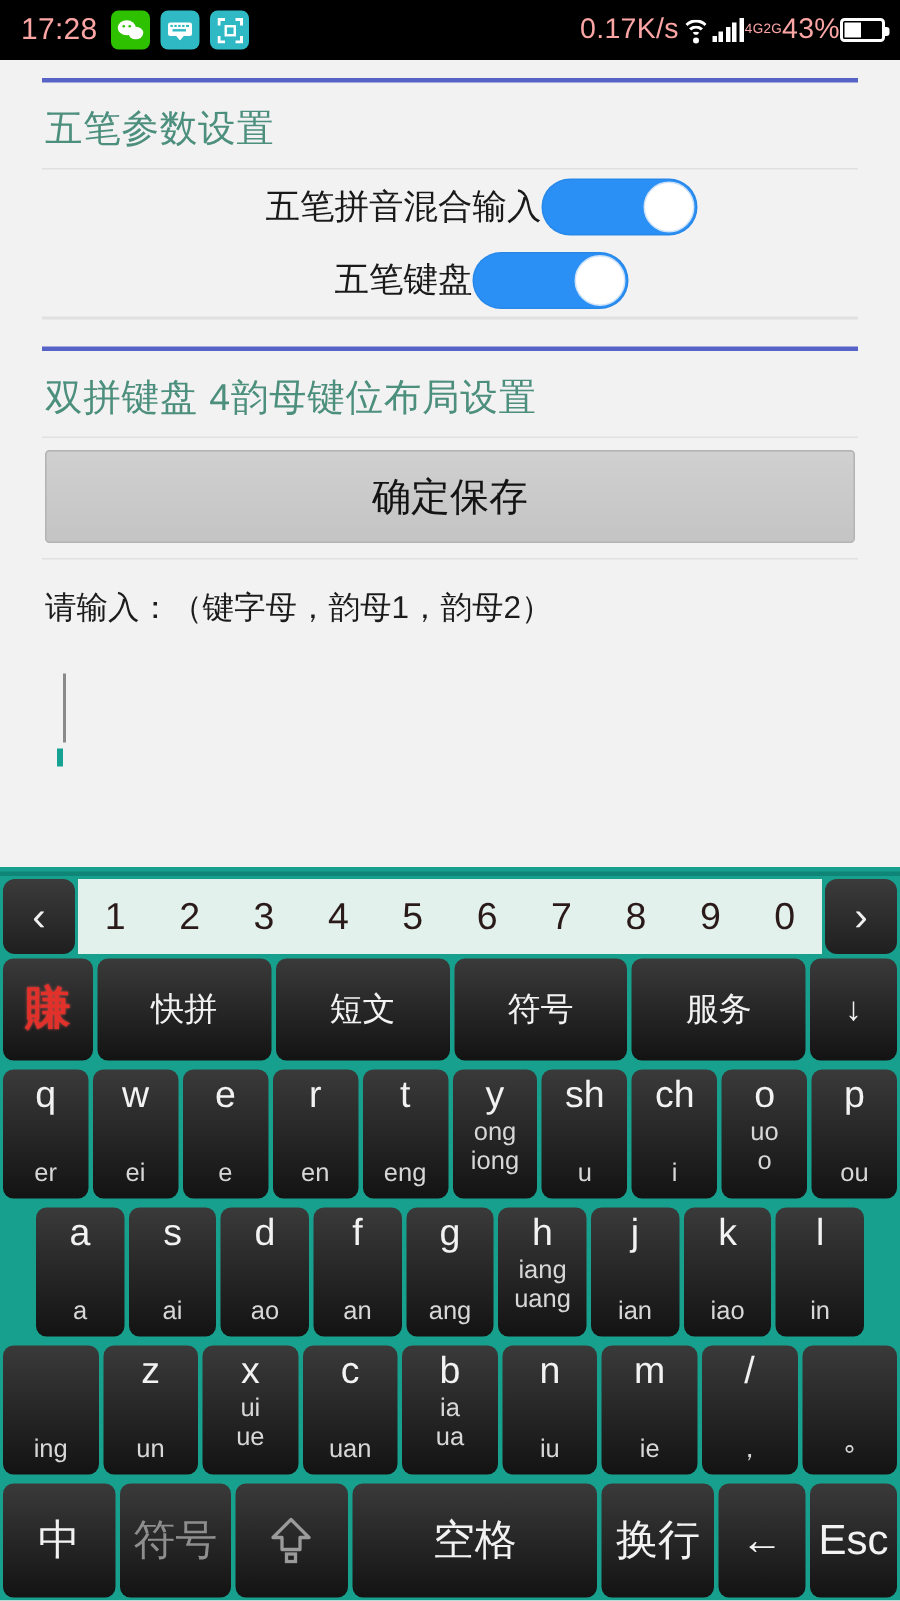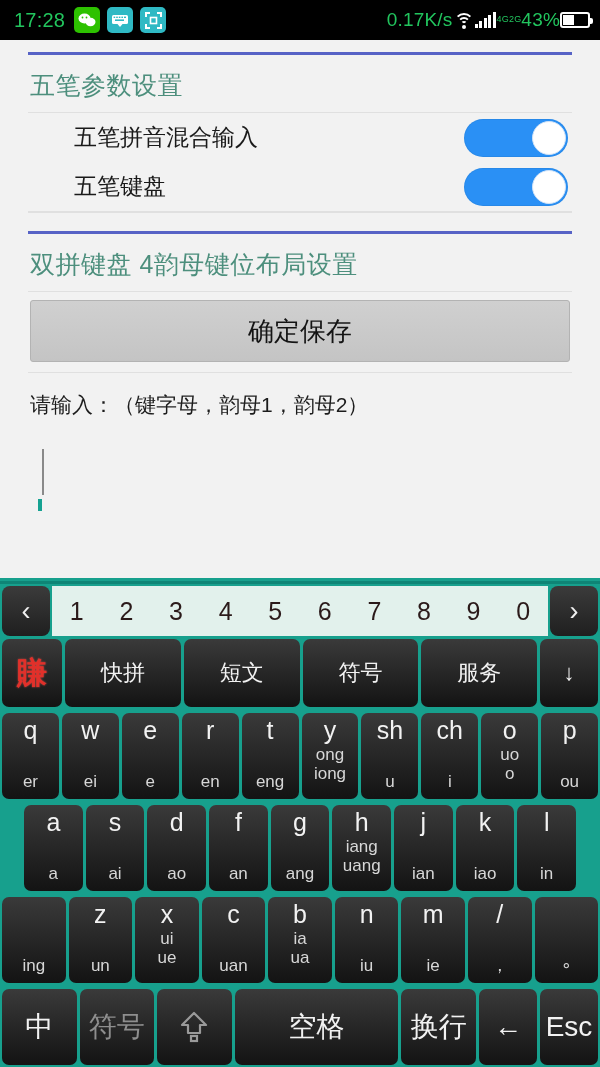--- a/index.html
+++ b/index.html
@@ -6,21 +6,21 @@
   html, body {
     width: 600px; height: 1067px;
     font-family: "Liberation Sans", "DejaVu Sans", sans-serif;
     background: #f2f2f2;
     overflow: hidden;
   }
   #screen { position: relative; width: 600px; height: 1067px; }
 
   
   .statusbar {
-    height: 40px; background: #000; color: #22c55e;
+    height: 40px; background: #000; color: #fca5a5;
     display: flex; align-items: center; padding: 0 10px 0 14px;
     font-size: 19px; letter-spacing: .2px;
   }
   .sb-time { font-size: 20px; }
   .sb-icons { display: flex; align-items: center; gap: 7px; margin-left: 9px; }
   .sb-app {
     width: 26px; height: 26px; border-radius: 5px;
     display: flex; align-items: center; justify-content: center;
     font-size: 15px; color: #fff;
   }
@@ -58,21 +58,21 @@
   .batt i { position:absolute; left:1px; top:1px; bottom:1px; width:42%; background:#fff; }
 
   
   .page { background: #f2f2f2; height: 538px; position: relative; }
   .sect-rule { height: 3px; background: #5763c6; margin: 12px 28px 0 28px; }
   .sect-title {
     color: #4d8f7d; font-size: 25px; padding: 14px 30px 10px 30px; letter-spacing: .5px;
   }
   .divider { height: 1px; background: #e0e0e0; margin: 0 28px; }
   .row {
-    display: flex; align-items: center; justify-content: space-between;
+    display: flex; align-items: center; justify-content: center;
     padding: 0 32px; height: 49px; margin-left: 42px;
   }
   .row-label { font-size: 23px; color: #1a1a1a; }
   .toggle {
     width: 104px; height: 38px; border-radius: 19px; background: #2a90f5;
     position: relative; box-shadow: 0 0 0 1px rgba(0,0,0,.05) inset;
   }
   .toggle .knob {
     position: absolute; top: 2px; right: 2px; width: 34px; height: 34px;
     border-radius: 50%; background: #fff; border: 1px solid #cfe2f7;

